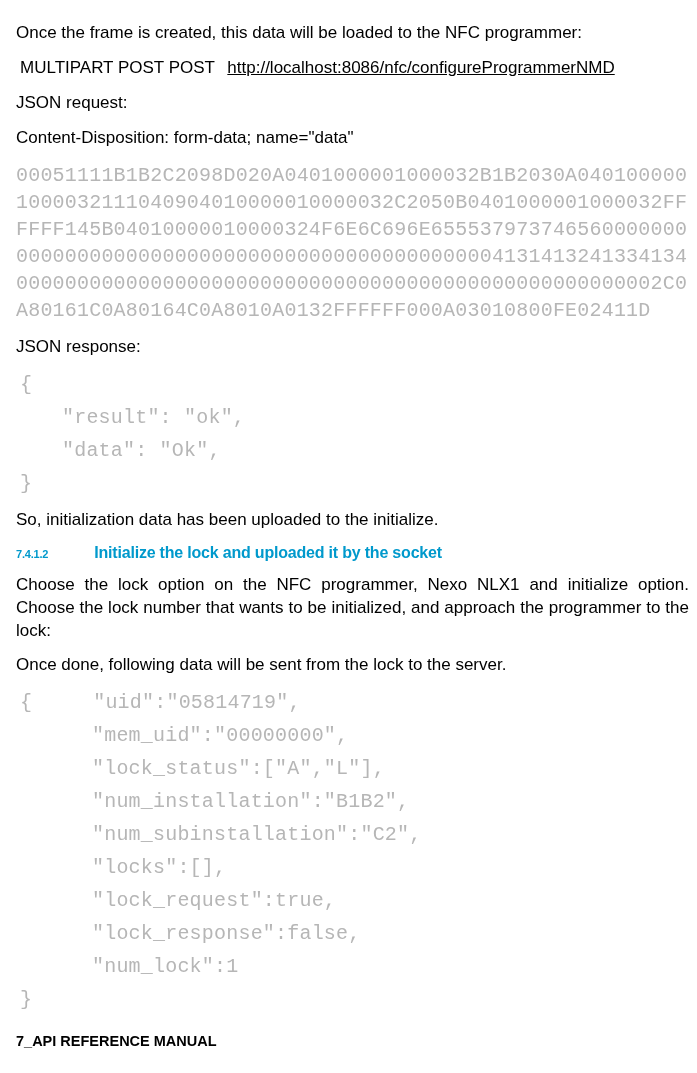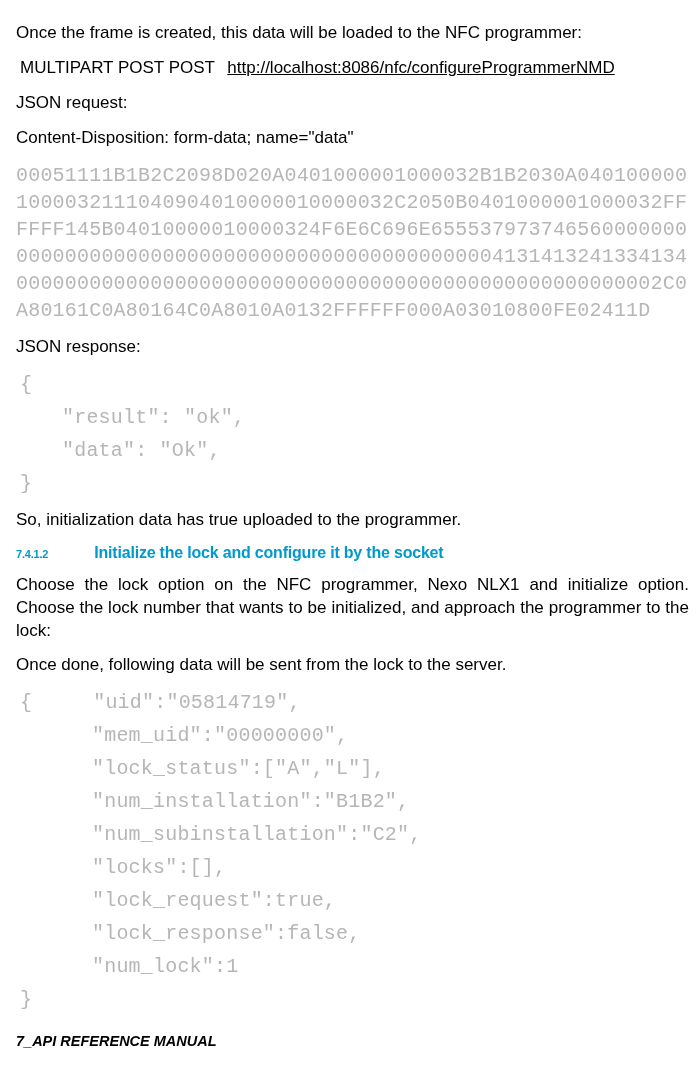--- a/index.html
+++ b/index.html
@@ -46,21 +46,20 @@
       margin-right: 42px;
       font-weight: bold;
       font-size: 11px;
     }
     .footer {
       position: absolute;
       bottom: 28px;
       left: 4px;
       font-weight: bold;
       font-size: 14.5px;
-      font-style: italic;
     }
     .json-block { margin-bottom: 12px; }
   </style>
 </head>
 <body>
 
 <div class="para">Once the frame is created, this data will be loaded to the NFC programmer:</div>
 
 <div class="para">
   <span>MULTIPART POST POST </span><span class="underline">http://localhost:8086/nfc/configureProgrammerNMD</span>
@@ -74,24 +73,24 @@
 
 <div class="para">JSON response:</div>
 
 <div class="json-block">
   <div class="mono" style="margin-bottom:6px">{</div>
   <div class="mono mono-indent" style="margin-bottom:6px">"result": "ok",</div>
   <div class="mono mono-indent" style="margin-bottom:6px">"data": "Ok",</div>
   <div class="mono">}</div>
 </div>
 
-<div class="para">So, initialization data has true uploaded to the programmer.</div>
+<div class="para">So, initialization data has been uploaded to the initialize.</div>
 
 <div class="section-heading">
-  <span class="num">7.4.1.2</span><span>Initialize the lock and configure it by the socket</span>
+  <span class="num">7.4.1.2</span><span>Initialize the lock and uploaded it by the socket</span>
 </div>
 
 <div class="para para-justify">Choose the lock option on the NFC programmer, Nexo NLX1 and initialize option. Choose the lock number that wants to be initialized, and approach the programmer to the lock:</div>
 
 <div class="para">Once done, following data will be sent from the lock to the server.</div>
 
 <div class="json-block">
   <div class="mono" style="margin-bottom:6px;white-space:pre">{     "uid":"05814719",</div>
   <div class="mono" style="margin-bottom:6px;padding-left:72px">"mem_uid":"00000000",</div>
   <div class="mono" style="margin-bottom:6px;padding-left:72px">"lock_status":["A","L"],</div>

